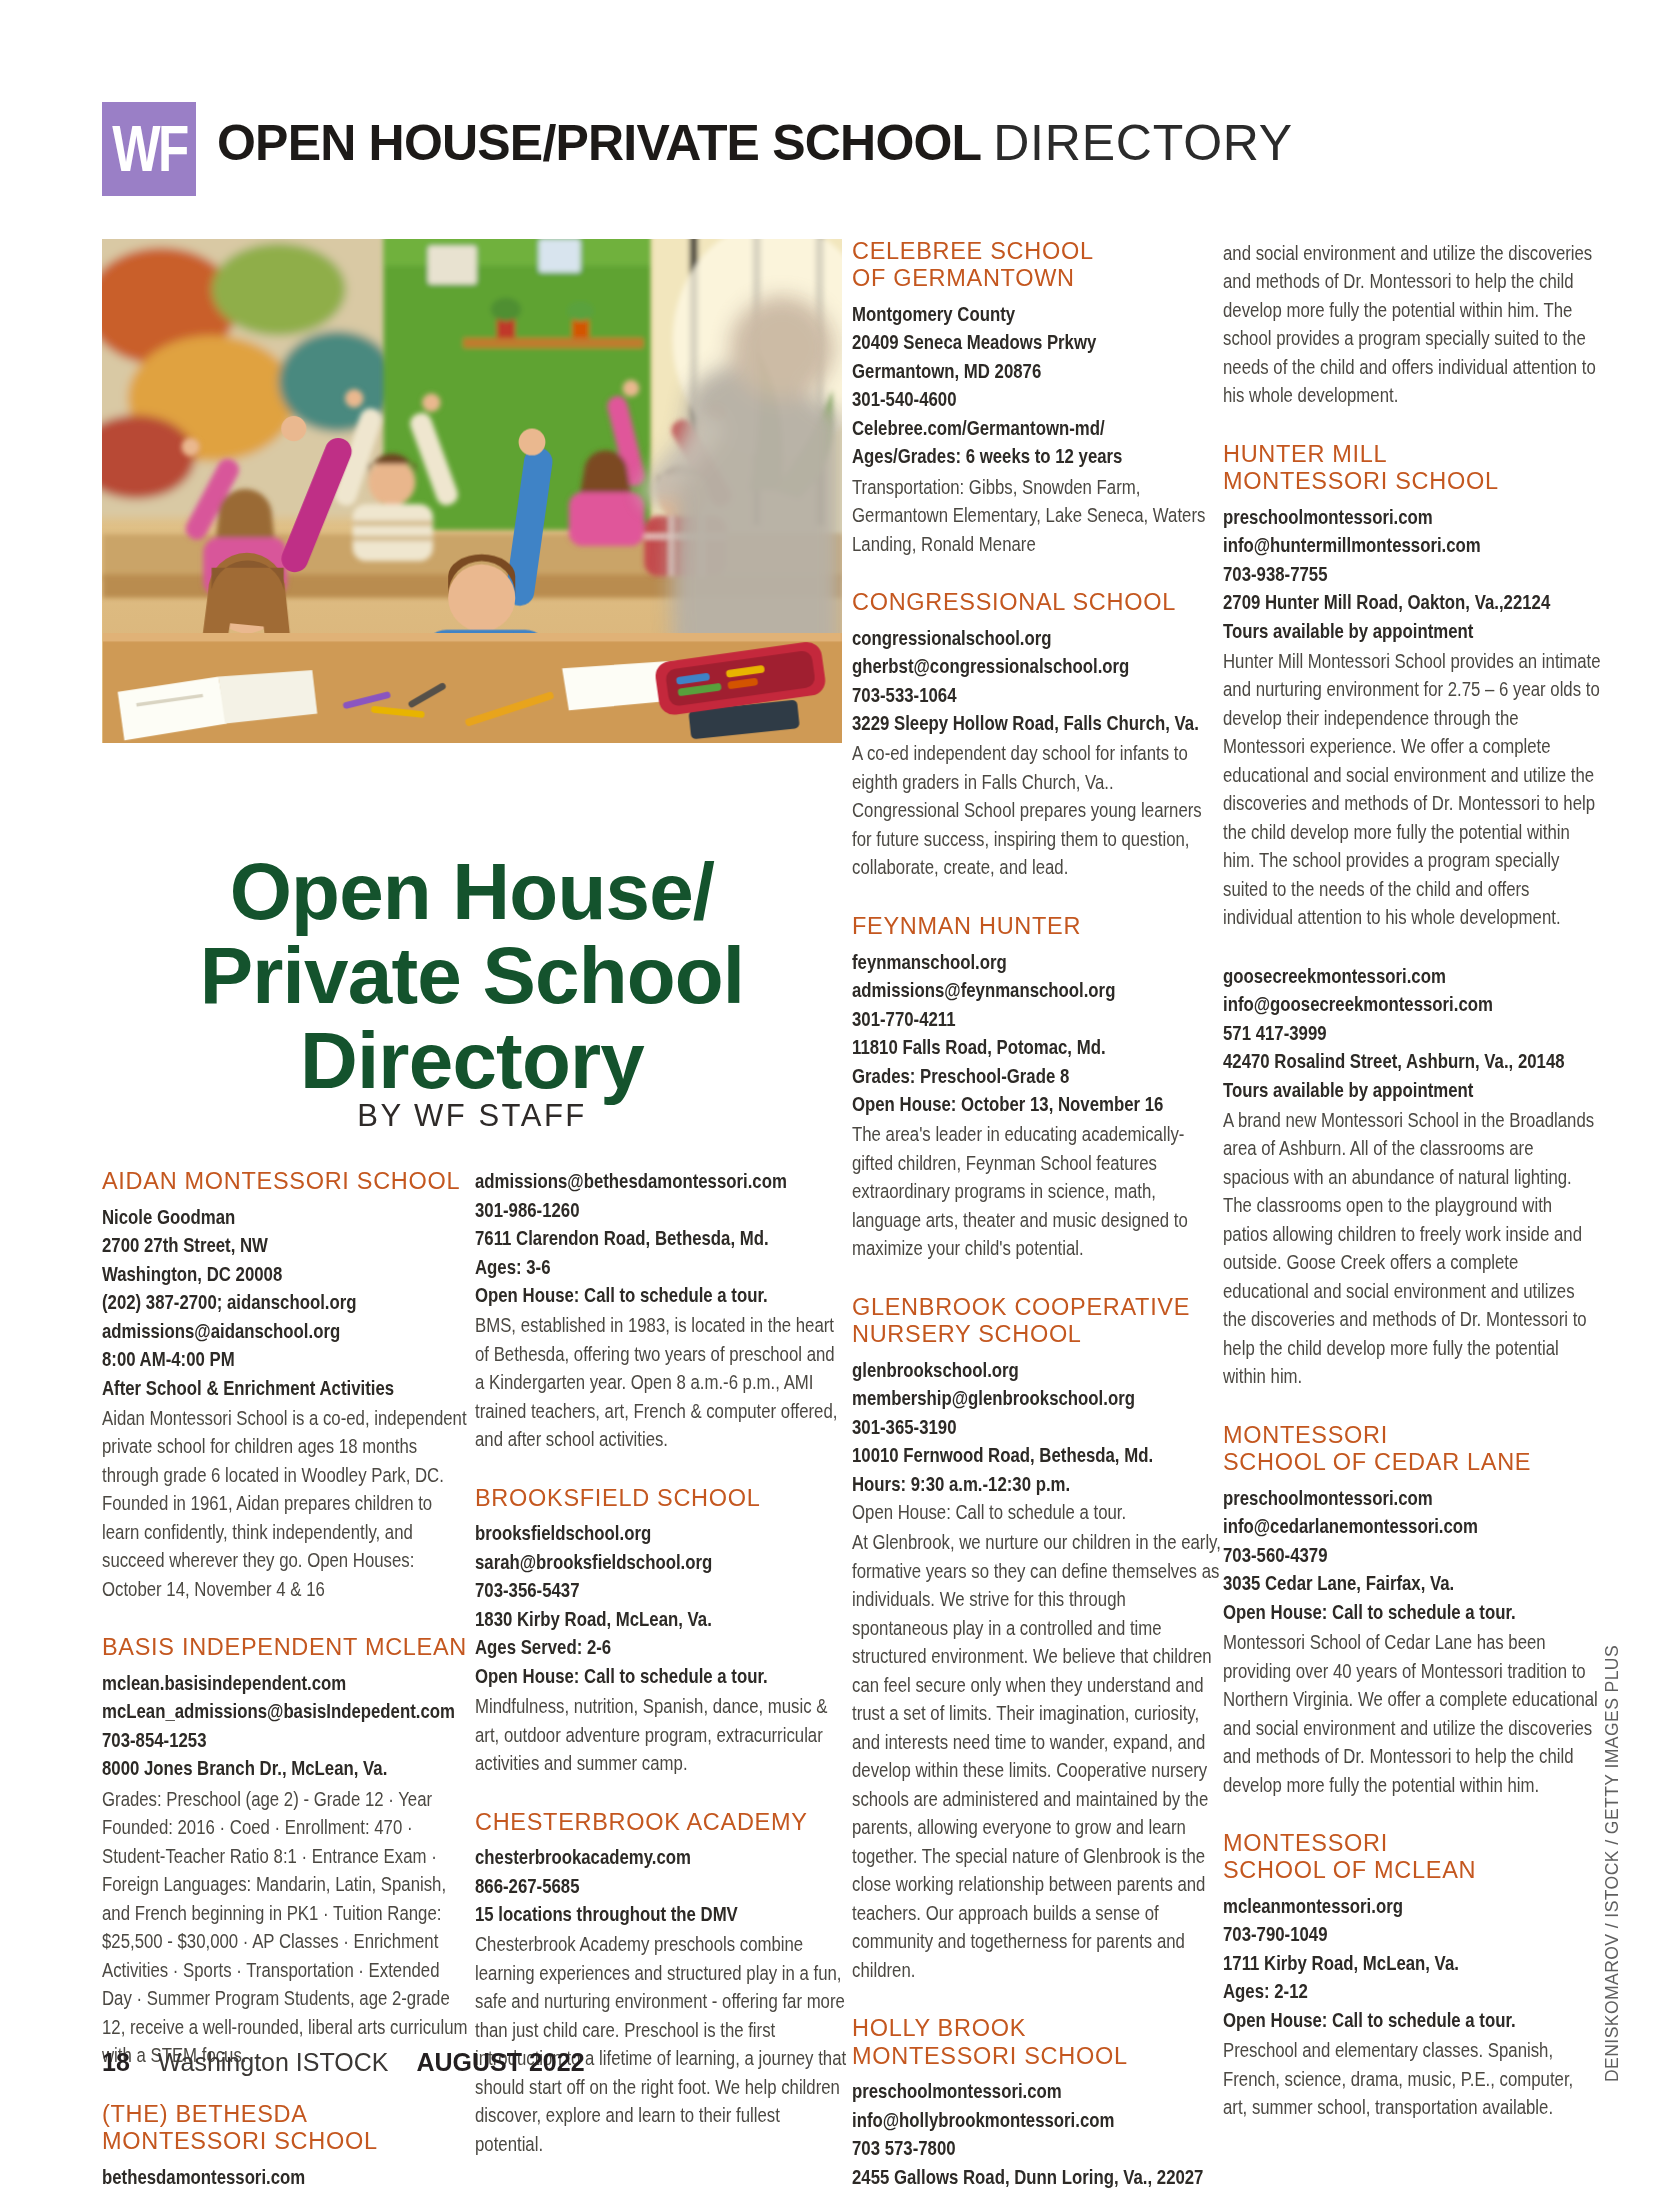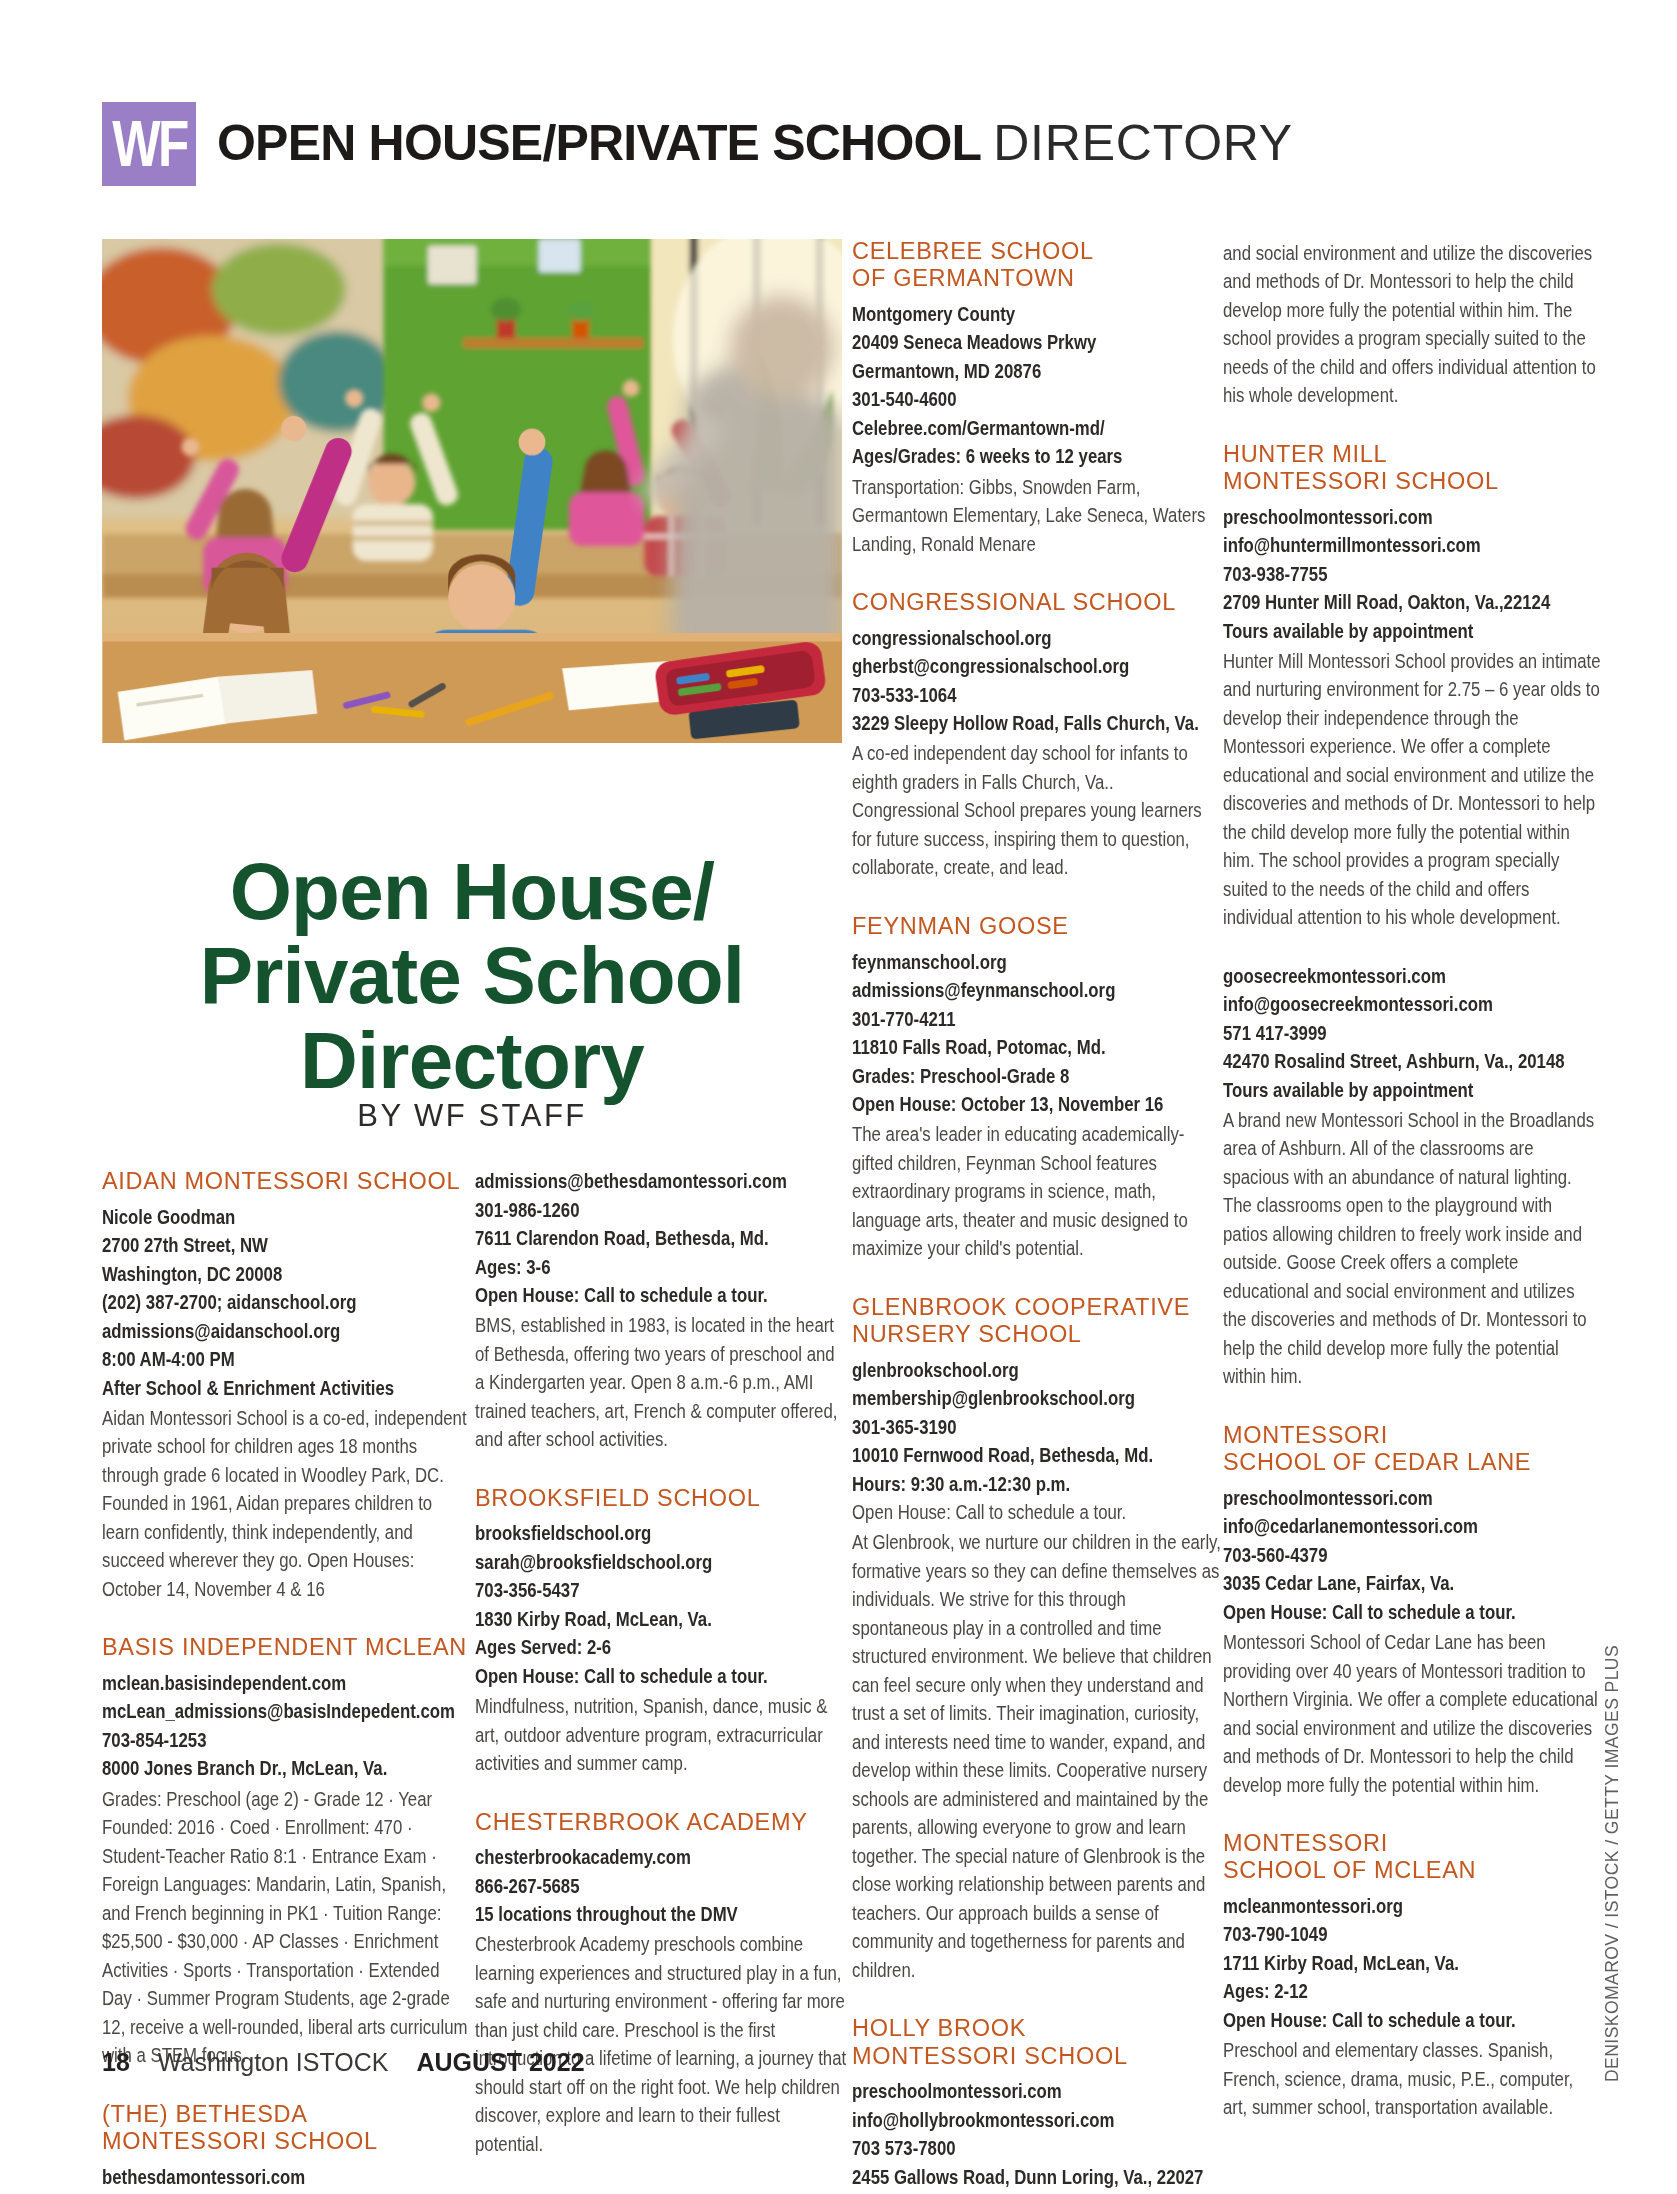--- a/index.html
+++ b/index.html
@@ -1,20 +1,20 @@
 <!DOCTYPE html>
 <html style="font-size:13.4px"><head>
 <meta charset="utf-8">
 <style>
   html,body{margin:0;padding:0;background:#ffffff;}
   .page{position:relative;width:1678px;height:2194px;background:#ffffff;overflow:hidden;
         font-family:"Liberation Sans",sans-serif;color:#231f20;}
 
   
-  .wf-logo{position:absolute;left:102px;top:102px;width:94px;height:84px;background:#9a7fc6;
+  .wf-logo{position:absolute;left:102px;top:102px;width:94px;height:94px;background:#9a7fc6;
            display:flex;align-items:center;justify-content:center;}
   .wf-logo span{color:#ffffff;font-weight:bold;font-size:64px;letter-spacing:-3.4px;
                 transform:scaleX(.80);display:inline-block;}
   .headline{position:absolute;left:217px;top:114px;white-space:nowrap;font-size:50px;}
   .headline .hl-bold{font-weight:bold;letter-spacing:-0.8px;color:#1d1a18;}
   .headline .hl-light{font-weight:400;letter-spacing:0.8px;color:#2b2b2b;margin-left:11.8px;}
 
   
   .photo{position:absolute;left:102px;top:239px;width:740px;height:504px;overflow:hidden;background:#e3c084;}
   .photo svg{display:block;}
@@ -273,21 +273,21 @@
       </section>
       <section class="listing">
         <h3 class="listing-heading">CONGRESSIONAL SCHOOL</h3>
         <div class="contact-line">congressionalschool.org</div>
         <div class="contact-line">gherbst@congressionalschool.org</div>
         <div class="contact-line">703-533-1064</div>
         <div class="contact-line">3229 Sleepy Hollow Road, Falls Church, Va.</div>
         <p class="listing-body">A co-ed independent day school for infants to eighth graders in Falls Church, Va.. Congressional School prepares young learners for future success, inspiring them to question, collaborate, create, and lead.</p>
       </section>
       <section class="listing">
-        <h3 class="listing-heading">FEYNMAN GOOSE</h3>
+        <h3 class="listing-heading">FEYNMAN HUNTER</h3>
         <div class="contact-line">feynmanschool.org</div>
         <div class="contact-line">admissions@feynmanschool.org</div>
         <div class="contact-line">301-770-4211</div>
         <div class="contact-line">11810 Falls Road, Potomac, Md.</div>
         <div class="contact-line">Grades: Preschool-Grade 8</div>
         <div class="contact-line">Open House: October 13, November 16</div>
         <p class="listing-body">The area's leader in educating academically-gifted children, Feynman School features extraordinary programs in science, math, language arts, theater and music designed to maximize your child's potential.</p>
       </section>
       <section class="listing">
         <h3 class="listing-heading">GLENBROOK COOPERATIVE

